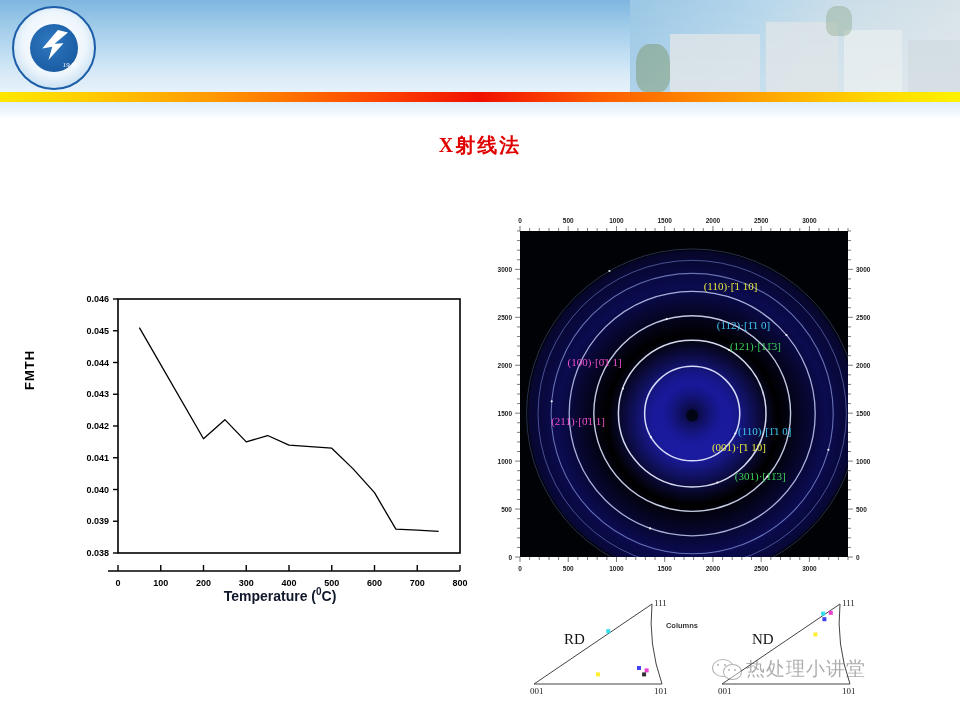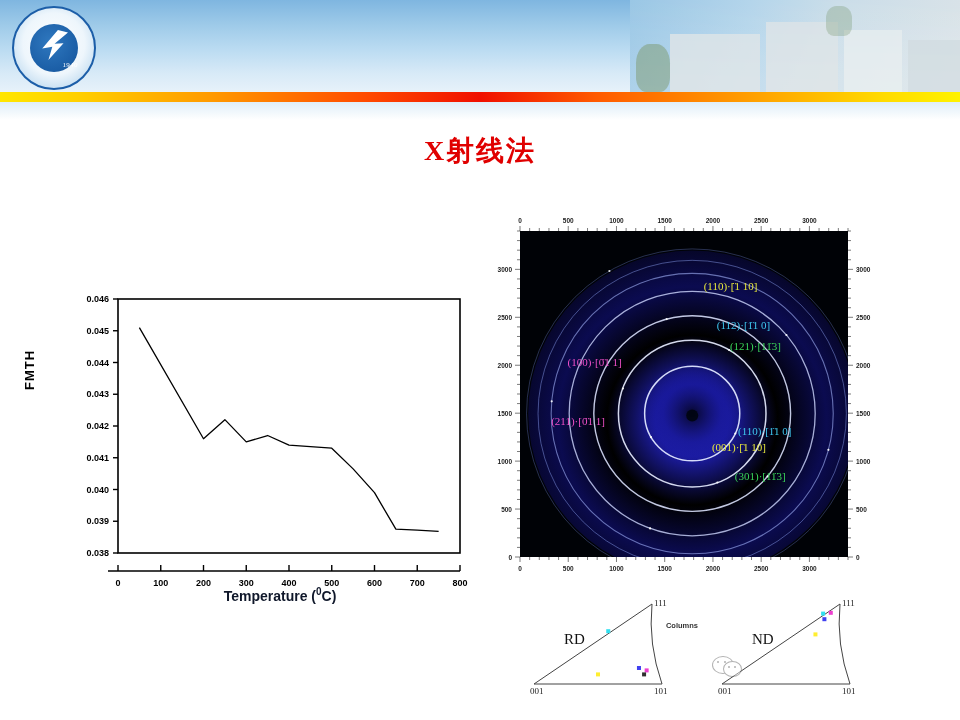--- a/index.html
+++ b/index.html
@@ -55,21 +55,21 @@
     background:linear-gradient(90deg,#ffe600 0%,#ffd000 8%,#ff9a00 22%,#ff4b00 38%,#f01000 50%,#ff5a00 62%,#ff9e00 78%,#ffdb00 92%,#fff200 100%);
   }
   #header-fade{
     position:absolute;left:0;top:102px;width:960px;height:18px;
     background:linear-gradient(180deg,#dfeef8 0%,#ffffff 100%);
   }
   
   #subtitle{
     position:absolute;left:0;top:132px;width:960px;text-align:center;
     font-family:"Liberation Serif", serif;
-    font-size:28px;font-weight:700;color:#e00000;letter-spacing:2px;
+    font-size:20px;font-weight:700;color:#e00000;letter-spacing:2px;
   }
   
   #chart-panel{position:absolute;left:40px;top:285px;width:430px;height:320px;}
   #chart-svg{display:block;}
   .axis-line{stroke:#000;stroke-width:1.6;fill:none;}
   .tick{stroke:#000;stroke-width:1.4;}
   .tlabel{font-family:"Liberation Sans",sans-serif;font-size:9px;font-weight:700;fill:#000;}
   .curve{fill:none;stroke:#000;stroke-width:1.3;stroke-linejoin:round;}
   #ylabel{
     position:absolute;left:22px;top:390px;
@@ -458,13 +458,14 @@
 
 <div id="watermark">
   <div class="wechat">
     <div class="bub1"></div>
     <div class="bub2"></div>
     <div class="dot" style="left:5px;top:5px;"></div>
     <div class="dot" style="left:12px;top:5px;"></div>
     <div class="dot" style="left:16px;top:10px;"></div>
     <div class="dot" style="left:22px;top:10px;"></div>
   </div>
+  <div class="wtext">热处理小讲堂</div>
 </div>
 
 </body></html>

